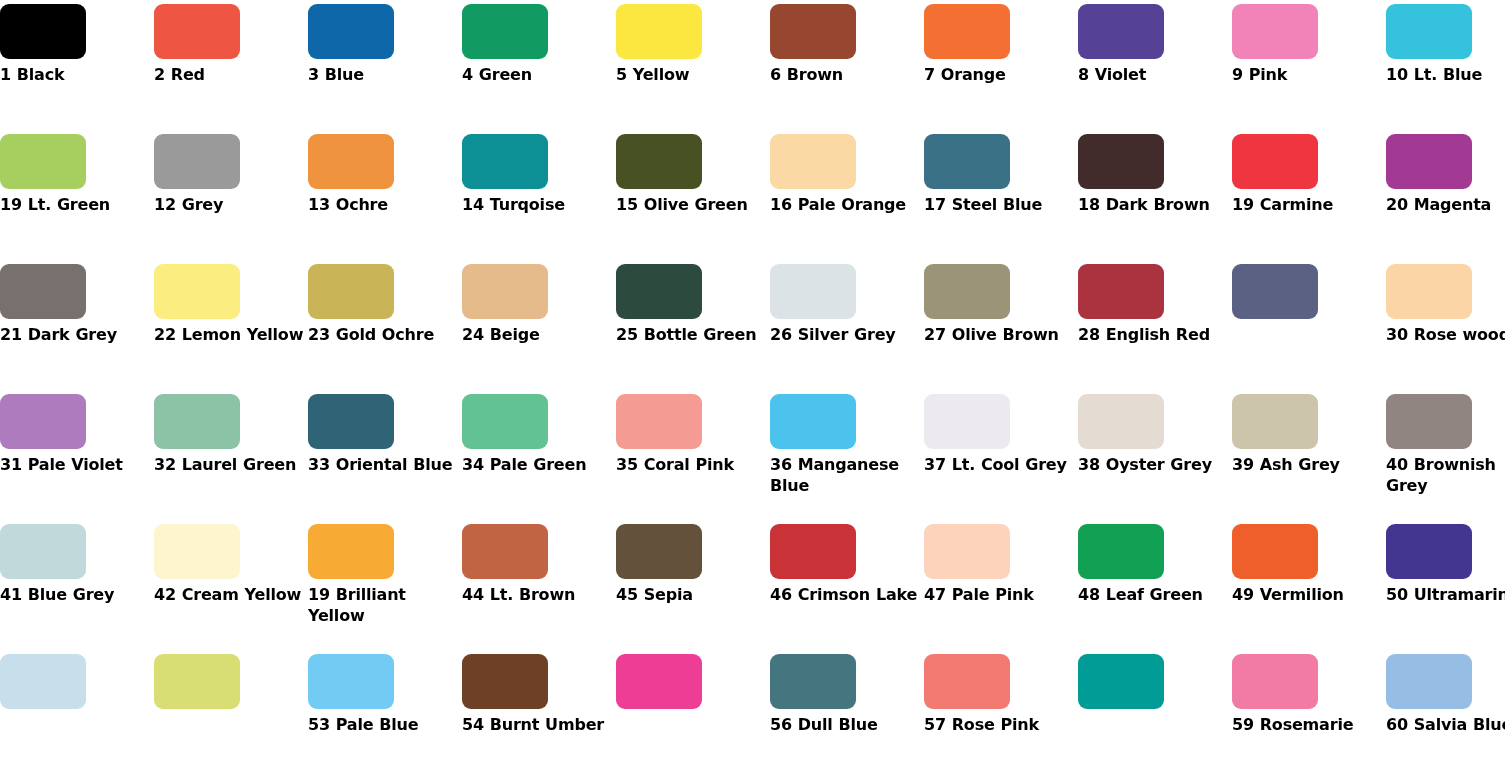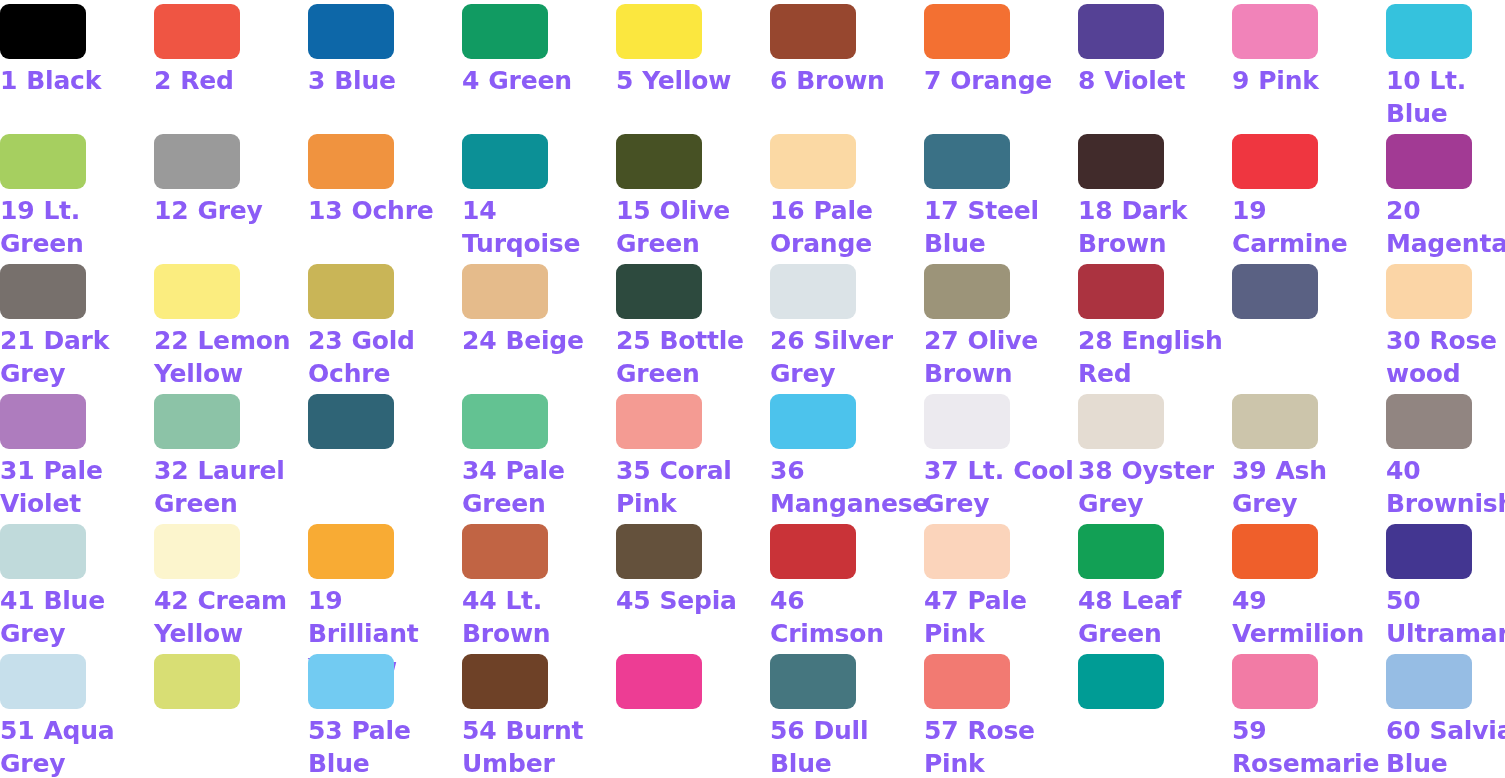--- a/index.html
+++ b/index.html
@@ -33,24 +33,24 @@
 
   .swatch-chip {
     width: 86px;
     height: 55px;
     border-radius: 9px;
     margin-top: 4px;
     box-sizing: border-box;
   }
 
   .swatch-label {
-    font-size: 25px;
+    font-size: 16px;
     font-weight: bold;
     line-height: 1.33;
-    color: #8b5cf6;
+    color: #000000;
     letter-spacing: -0.2px;
     margin-top: 5px;
     width: 150px;
     word-spacing: 0.5px;
   }
 </style>
 </head>
 <body>
 
 <div id="swatch-grid">
@@ -176,20 +176,21 @@
     <div class="swatch-cell">
       <div class="swatch-chip" style="background-color: rgb(174, 124, 190);"></div>
       <div class="swatch-label">31 Pale Violet</div>
     </div>
     <div class="swatch-cell">
       <div class="swatch-chip" style="background-color: rgb(140, 195, 167);"></div>
       <div class="swatch-label">32 Laurel Green</div>
     </div>
     <div class="swatch-cell">
       <div class="swatch-chip" style="background-color: rgb(47, 100, 118);"></div>
+      <div class="swatch-label">33 Oriental Blue</div>
     </div>
     <div class="swatch-cell">
       <div class="swatch-chip" style="background-color: rgb(99, 194, 146);"></div>
       <div class="swatch-label">34 Pale Green</div>
     </div>
     <div class="swatch-cell">
       <div class="swatch-chip" style="background-color: rgb(244, 155, 147);"></div>
       <div class="swatch-label">35 Coral Pink</div>
     </div>
     <div class="swatch-cell">
@@ -247,21 +248,20 @@
     <div class="swatch-cell">
       <div class="swatch-chip" style="background-color: rgb(239, 95, 43);"></div>
       <div class="swatch-label">49 Vermilion</div>
     </div>
     <div class="swatch-cell">
       <div class="swatch-chip" style="background-color: rgb(67, 54, 145);"></div>
       <div class="swatch-label">50 Ultramarine</div>
     </div>
     <div class="swatch-cell">
       <div class="swatch-chip" style="background-color: rgb(198, 223, 235);"></div>
-      <div class="swatch-label">51 Aqua Grey</div>
     </div>
     <div class="swatch-cell">
       <div class="swatch-chip" style="background-color: rgb(216, 222, 116);"></div>
     </div>
     <div class="swatch-cell">
       <div class="swatch-chip" style="background-color: rgb(114, 203, 242);"></div>
       <div class="swatch-label">53 Pale Blue</div>
     </div>
     <div class="swatch-cell">
       <div class="swatch-chip" style="background-color: rgb(110, 65, 39);"></div>

